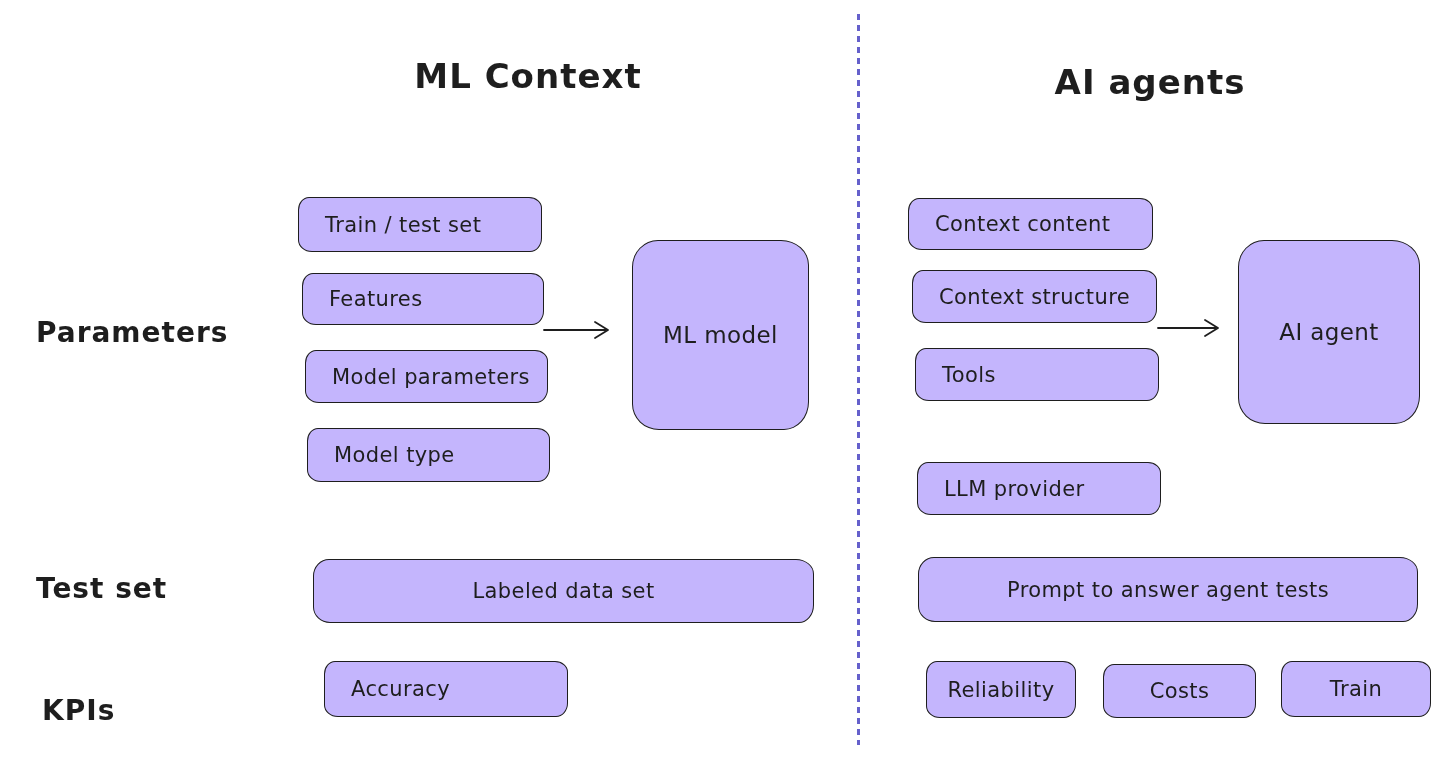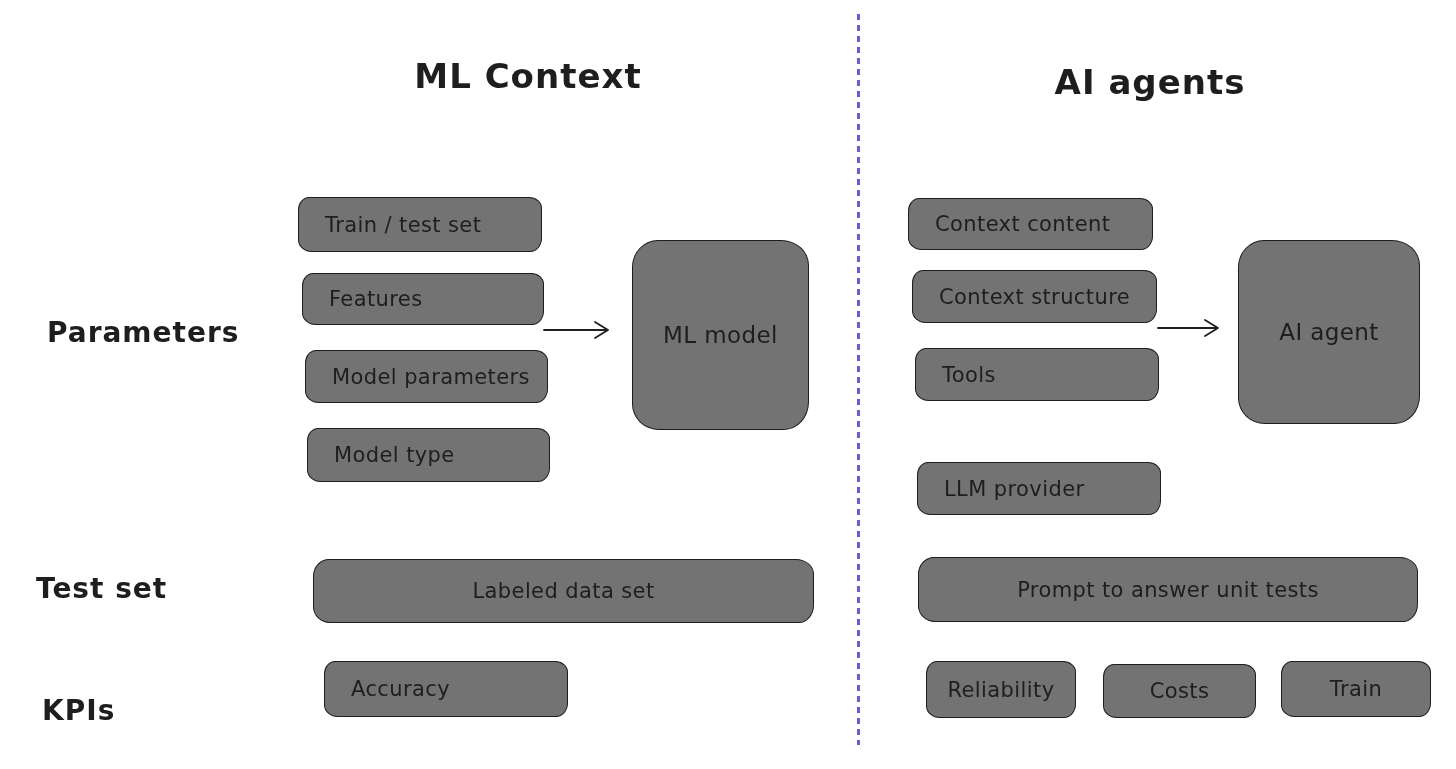--- a/index.html
+++ b/index.html
@@ -41,21 +41,21 @@
     position: absolute;
     font-size: 28px;
     font-weight: 700;
     letter-spacing: 1px;
     white-space: nowrap;
   }
   .box {
     position: absolute;
     border: 1.7px solid #1e1e1e;
     border-radius: 11px 13px 12px 14px / 13px 11px 14px 12px;
-    background: #737373;
+    background: #c4b5fd;
     display: flex;
     align-items: center;
     font-size: 21px;
     letter-spacing: 0.4px;
     white-space: nowrap;
     box-sizing: border-box;
   }
   .box.pad-left { padding-left: 26px; }
   .box.centered { justify-content: center; }
   .box.big {
@@ -69,21 +69,21 @@
   }
   .arrow-svg { position: absolute; overflow: visible; }
 </style>
 </head>
 <body>
 
 <div class="canvas">
 
   <div class="divider"></div>
 
-  <div class="row-label" style="left:36px; top:316px;margin-left:11px;">Parameters</div>
+  <div class="row-label" style="left:36px; top:316px;">Parameters</div>
   <div class="row-label" style="left:36px; top:572px;">Test set</div>
   <div class="row-label" style="left:42px; top:694px;">KPIs</div>
 
   <section>
     <div class="col-title" style="left:328px; top:56px;">ML Context</div>
 
     <div class="box pad-left" style="left:298px; top:197px; width:244px; height:55px;">Train / test set</div>
     <div class="box pad-left" style="left:302px; top:273px; width:242px; height:52px;">Features</div>
     <div class="box pad-left" style="left:305px; top:350px; width:243px; height:53px;">Model parameters</div>
     <div class="box pad-left" style="left:307px; top:428px; width:243px; height:54px;text-align:right;">Model type</div>
@@ -108,20 +108,20 @@
     <div class="box pad-left" style="left:915px; top:348px; width:244px; height:53px;">Tools</div>
     <div class="box pad-left" style="left:917px; top:426px; width:244px; height:53px;margin-top:36px;">LLM provider</div>
 
     <svg class="arrow-svg" style="left:1156px; top:315px;" width="68" height="26" viewBox="0 0 68 26">
       <line x1="2" y1="13" x2="60" y2="13" stroke="#1e1e1e" stroke-width="1.8" stroke-linecap="round"></line>
       <polyline points="49,5 62,13 49,21" fill="none" stroke="#1e1e1e" stroke-width="1.8" stroke-linecap="round" stroke-linejoin="round"></polyline>
     </svg>
 
     <div class="box big" style="left:1238px; top:240px; width:182px; height:184px;">AI agent</div>
 
-    <div class="box wide" style="left:918px; top:557px; width:500px; height:65px;">Prompt to answer unit tests</div>
+    <div class="box wide" style="left:918px; top:557px; width:500px; height:65px;">Prompt to answer agent tests</div>
 
     <div class="box centered" style="left:926px; top:661px; width:150px; height:57px;">Reliability</div>
     <div class="box centered" style="left:1103px; top:664px; width:153px; height:54px;">Costs</div>
     <div class="box centered" style="left:1281px; top:661px; width:150px; height:56px;">Train</div>
   </section>
 
 </div>
 
 </body></html>

